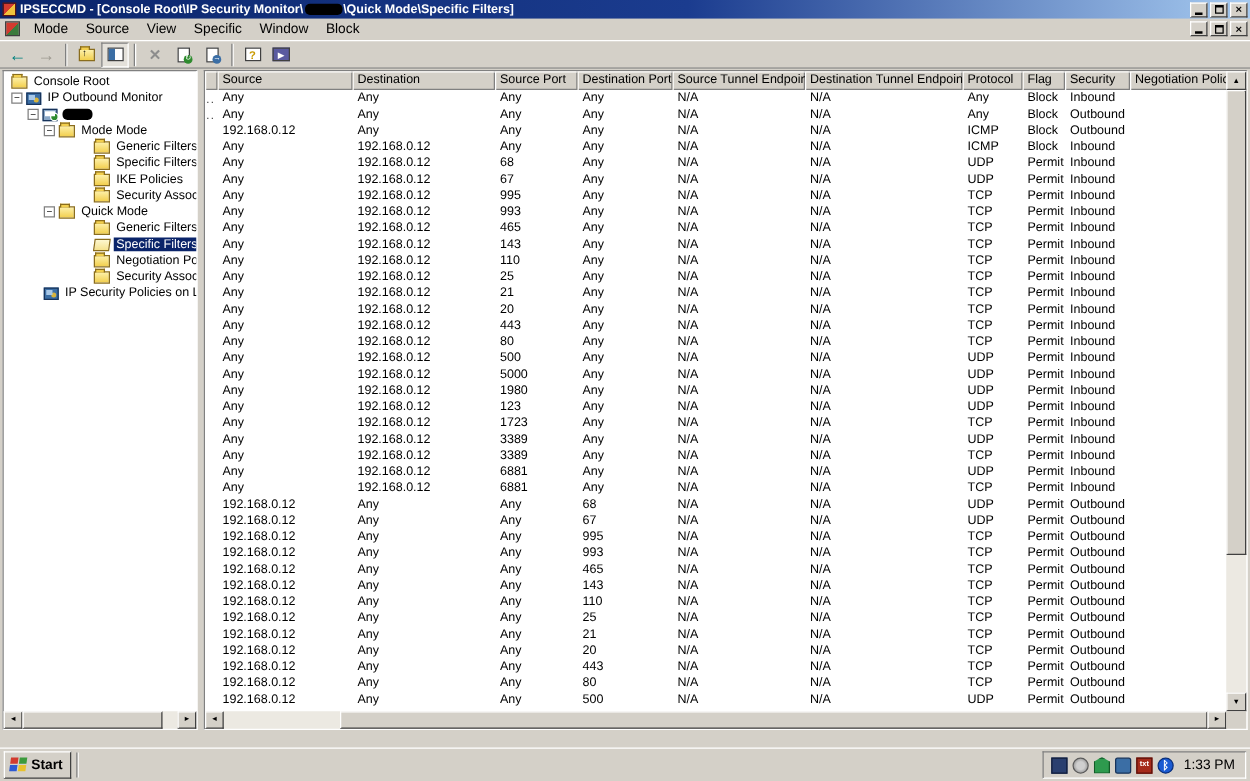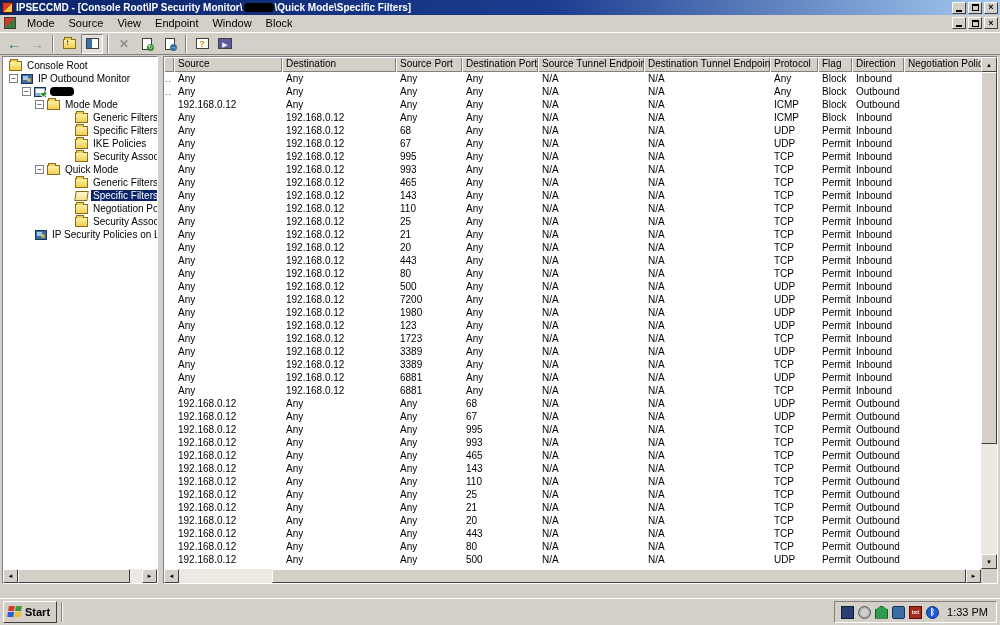--- a/index.html
+++ b/index.html
@@ -144,21 +144,21 @@
       </span>
     <span class="wbtn">
         <span class="g-restore"></span>
       </span>
     <span class="wbtn g-close">×</span>
   </span>
 </div>
 
 <div id="menubar">
   <span class="menu-doc-icon"></span>
-  <span id="menu-items"><span class="menu-item">Mode</span><span class="menu-item">Source</span><span class="menu-item">View</span><span class="menu-item">Endpoint</span><span class="menu-item">Window</span><span class="menu-item">Block</span></span>
+  <span id="menu-items"><span class="menu-item">Mode</span><span class="menu-item">Source</span><span class="menu-item">View</span><span class="menu-item">Specific</span><span class="menu-item">Window</span><span class="menu-item">Block</span></span>
   <span class="win-btns">
     <span class="wbtn">
         <span class="g-min"></span>
       </span>
     <span class="wbtn">
         <span class="g-restore"></span>
       </span>
     <span class="wbtn g-close">×</span>
   </span>
 </div>
@@ -281,21 +281,21 @@
     <div id="listheader">
         <span class="hcell" style="width: 10px;"></span>
         <span class="hcell" style="width: 108px;">Source</span>
         <span class="hcell" style="width: 114px;">Destination</span>
         <span class="hcell" style="width: 66px;">Source Port</span>
         <span class="hcell" style="width: 76px;">Destination Port</span>
         <span class="hcell" style="width: 106px;">Source Tunnel Endpoint</span>
         <span class="hcell" style="width: 126px;">Destination Tunnel Endpoint</span>
         <span class="hcell" style="width: 48px;">Protocol</span>
         <span class="hcell" style="width: 34px;">Flag</span>
-        <span class="hcell" style="width: 52px;">Direction</span>
+        <span class="hcell" style="width: 52px;">Security</span>
         <span class="hcell" style="width: 80px;">Negotiation Policy</span>
       </div>
     <div id="listbody">
         <div class="lrow">
           <span class="lcell pfx" style="width: 10px;">..</span>
           <span class="lcell" style="width: 108px;">Any</span>
           <span class="lcell" style="width: 114px;">Any</span>
           <span class="lcell" style="width: 66px;">Any</span>
           <span class="lcell" style="width: 76px;">Any</span>
           <span class="lcell" style="width: 106px;">N/A</span>
@@ -510,21 +510,21 @@
           <span class="lcell" style="width: 126px;">N/A</span>
           <span class="lcell" style="width: 48px;">UDP</span>
           <span class="lcell" style="width: 34px;">Permit</span>
           <span class="lcell" style="width: 52px;">Inbound</span>
           <span class="lcell" style="width: 80px;"></span>
         </div>
         <div class="lrow">
           <span class="lcell pfx" style="width: 10px;"></span>
           <span class="lcell" style="width: 108px;">Any</span>
           <span class="lcell" style="width: 114px;">192.168.0.12</span>
-          <span class="lcell" style="width: 66px;">7200</span>
+          <span class="lcell" style="width: 66px;">5000</span>
           <span class="lcell" style="width: 76px;">Any</span>
           <span class="lcell" style="width: 106px;">N/A</span>
           <span class="lcell" style="width: 126px;">N/A</span>
           <span class="lcell" style="width: 48px;">UDP</span>
           <span class="lcell" style="width: 34px;">Permit</span>
           <span class="lcell" style="width: 52px;">Inbound</span>
           <span class="lcell" style="width: 80px;"></span>
         </div>
         <div class="lrow">
           <span class="lcell pfx" style="width: 10px;"></span>

